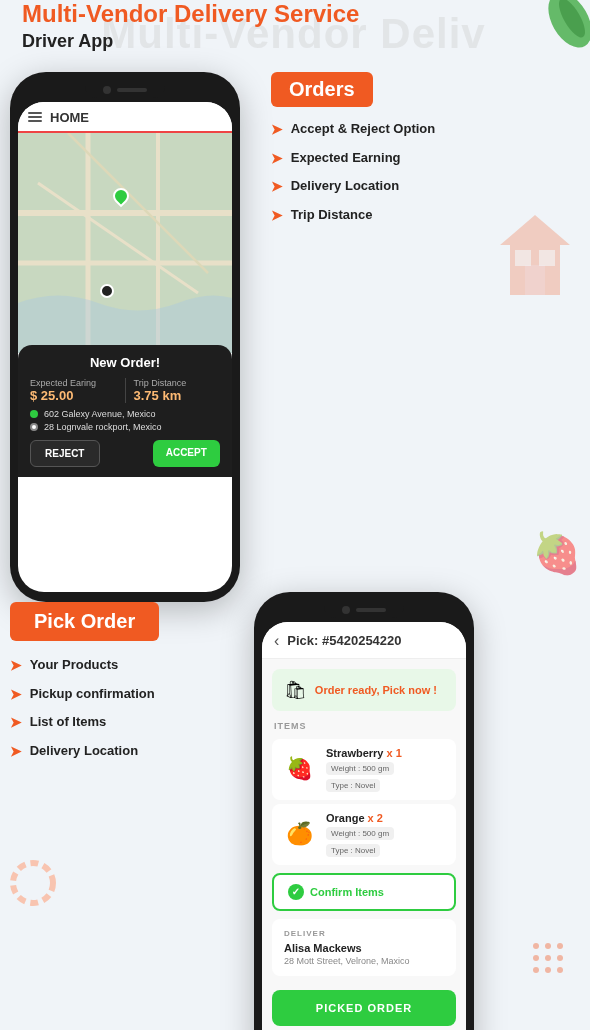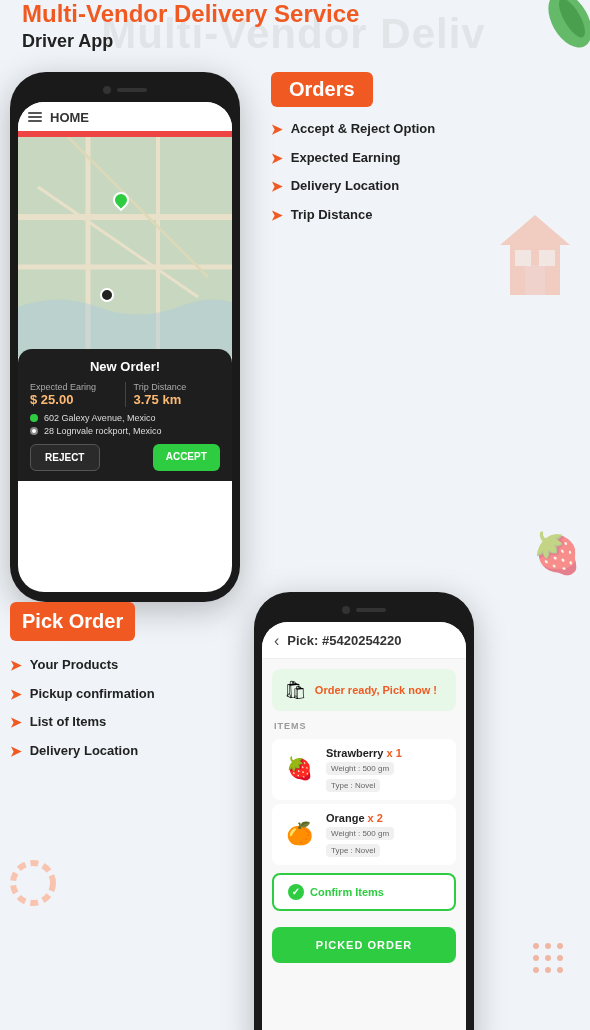--- a/index.html
+++ b/index.html
@@ -107,21 +107,21 @@
       position: relative;
     }
 
     
     .phone-header {
       background: #fff;
       padding: 8px 10px 6px 10px;
       display: flex;
       align-items: center;
       gap: 8px;
-      border-bottom: 6px solid #ef4444;
+      border-bottom: 2px solid #ef4444;
       font-size: 13px;
       font-weight: 700;
       color: #333;
     }
     .hamburger-icon span {
       display: block;
       width: 14px; height: 2px;
       background: #555;
       margin: 2px 0;
       border-radius: 2px;
@@ -316,21 +316,21 @@
     .pick-order-left {
       width: 230px;
       flex-shrink: 0;
       padding-top: 20px;
     }
     .pick-order-banner {
       background: #f05a22;
       color: #fff;
       font-size: 20px;
       font-weight: 800;
-      padding: 8px 12px;
+      padding: 8px 24px;
       border-radius: 6px;
       display: inline-block;
       margin-bottom: 16px;
     }
 
     
     .phone-mockup-2 {
       width: 220px;
       background: #1a1a1a;
       border-radius: 36px;
@@ -721,20 +721,25 @@
         </div>
       </div>
 
       
       <div class="confirm-btn">
         <div class="check-circle">✓</div>
         <span>Confirm Items</span>
       </div>
 
       
+      <div class="deliver-section">
+        <div class="deliver-label">DELIVER</div>
+        <div class="deliver-name">Alisa Mackews</div>
+        <div class="deliver-address">28 Mott Street, Velrone, Maxico</div>
+      </div>
 
       
       <button class="picked-order-btn">PICKED ORDER</button>
     </div>
   </div>
 </div>
 
 <div class="dots-bottom">
   <svg width="50" height="50" viewBox="0 0 50 50">
     <circle cx="8" cy="8" r="3" fill="#f05a22" opacity="0.4"></circle>

